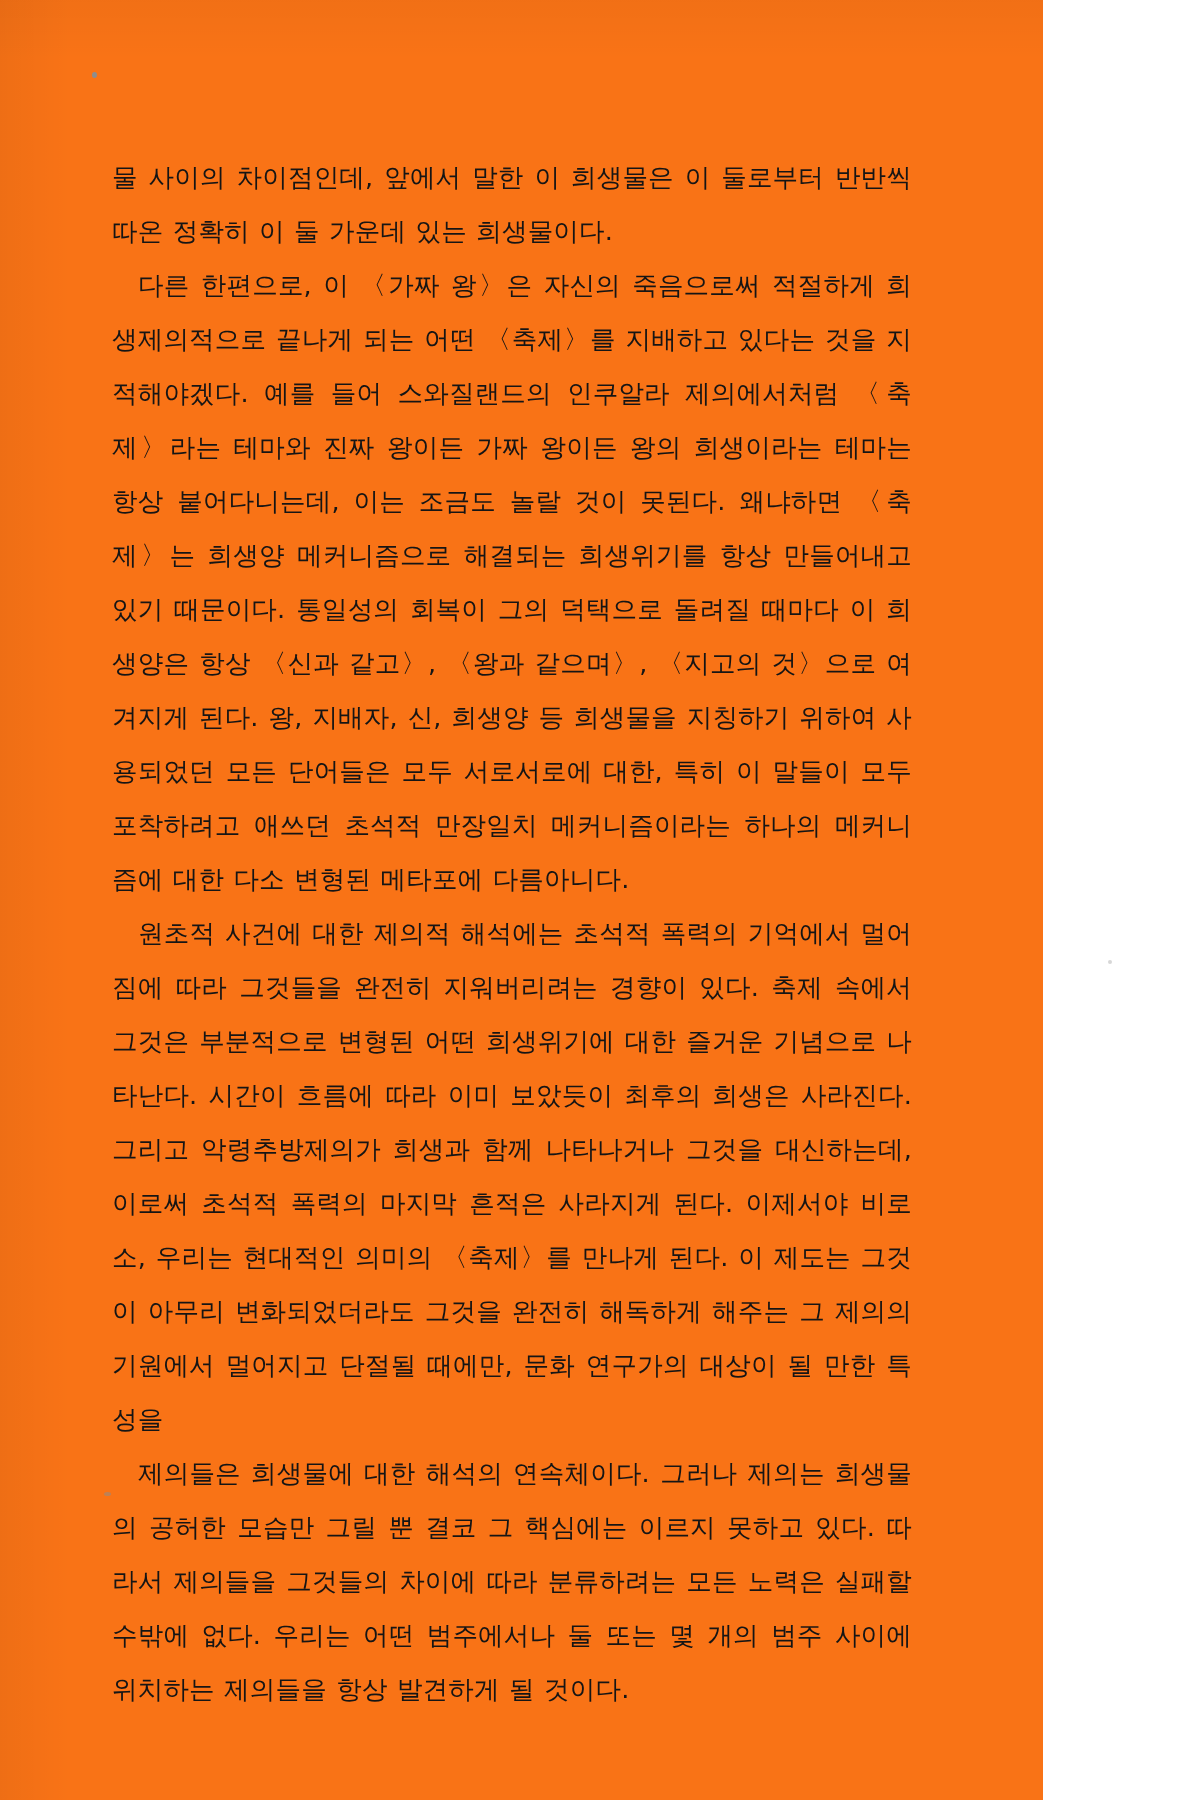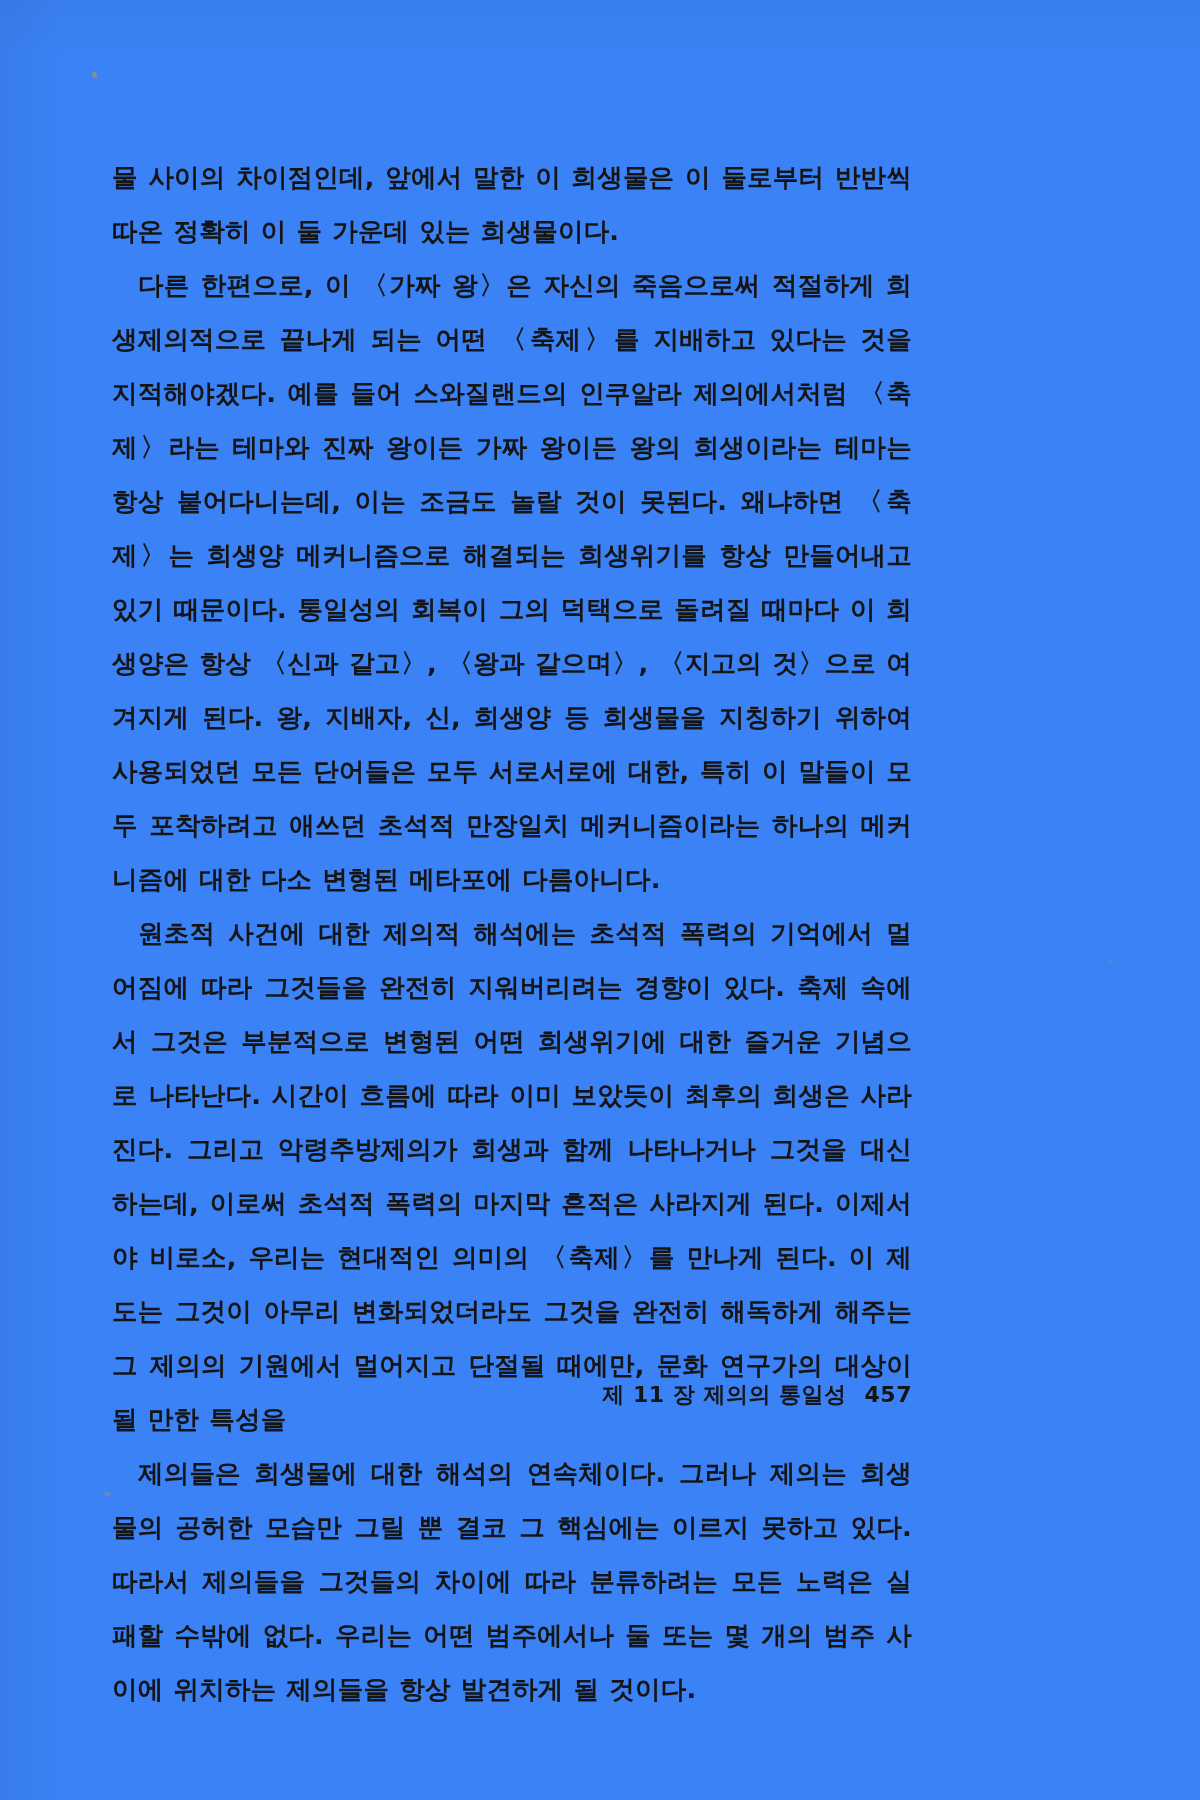--- a/index.html
+++ b/index.html
@@ -12,24 +12,23 @@
     height: 1800px;
     font-family: "DejaVu Sans", sans-serif;
     color: #1a1a1a;
     position: relative;
     overflow: hidden;
   }
   .page {
     position: absolute;
     top: 0;
     left: 0;
-    width: 1200px;
+    width: 1043px;
     height: 1800px;
-    background: #3b82f6;
-    font-weight: bold;
+    background: #f97316;
   }
   
   .page::before {
     content: "";
     position: absolute;
     inset: 0;
     background:
       linear-gradient(to right, rgba(0,0,0,0.045) 0px, rgba(0,0,0,0.0) 70px),
       linear-gradient(to bottom, rgba(0,0,0,0.03) 0px, rgba(0,0,0,0.0) 60px);
     pointer-events: none;
@@ -84,17 +83,14 @@
   <span class="speck s2"></span>
   <span class="speck s3"></span>
 
   <div class="text-block">
     <p class="para">물 사이의 차이점인데, 앞에서 말한 이 희생물은 이 둘로부터 반반씩 따온 정확히 이 둘 가운데 있는 희생물이다.</p>
     <p class="para indent">다른 한편으로, 이 〈가짜 왕〉은 자신의 죽음으로써 적절하게 희생제의적으로 끝나게 되는 어떤 〈축제〉를 지배하고 있다는 것을 지적해야겠다. 예를 들어 스와질랜드의 인쿠알라 제의에서처럼 〈축제〉라는 테마와 진짜 왕이든 가짜 왕이든 왕의 희생이라는 테마는 항상 붙어다니는데, 이는 조금도 놀랄 것이 못된다. 왜냐하면 〈축제〉는 희생양 메커니즘으로 해결되는 희생위기를 항상 만들어내고 있기 때문이다. 통일성의 회복이 그의 덕택으로 돌려질 때마다 이 희생양은 항상 〈신과 같고〉, 〈왕과 같으며〉, 〈지고의 것〉으로 여겨지게 된다. 왕, 지배자, 신, 희생양 등 희생물을 지칭하기 위하여 사용되었던 모든 단어들은 모두 서로서로에 대한, 특히 이 말들이 모두 포착하려고 애쓰던 초석적 만장일치 메커니즘이라는 하나의 메커니즘에 대한 다소 변형된 메타포에 다름아니다.</p>
     <p class="para indent">원초적 사건에 대한 제의적 해석에는 초석적 폭력의 기억에서 멀어짐에 따라 그것들을 완전히 지워버리려는 경향이 있다. 축제 속에서 그것은 부분적으로 변형된 어떤 희생위기에 대한 즐거운 기념으로 나타난다. 시간이 흐름에 따라 이미 보았듯이 최후의 희생은 사라진다. 그리고 악령추방제의가 희생과 함께 나타나거나 그것을 대신하는데, 이로써 초석적 폭력의 마지막 흔적은 사라지게 된다. 이제서야 비로소, 우리는 현대적인 의미의 〈축제〉를 만나게 된다. 이 제도는 그것이 아무리 변화되었더라도 그것을 완전히 해독하게 해주는 그 제의의 기원에서 멀어지고 단절될 때에만, 문화 연구가의 대상이 될 만한 특성을</p>
     <p class="para indent">제의들은 희생물에 대한 해석의 연속체이다. 그러나 제의는 희생물의 공허한 모습만 그릴 뿐 결코 그 핵심에는 이르지 못하고 있다. 따라서 제의들을 그것들의 차이에 따라 분류하려는 모든 노력은 실패할 수밖에 없다. 우리는 어떤 범주에서나 둘 또는 몇 개의 범주 사이에 위치하는 제의들을 항상 발견하게 될 것이다.</p>
   </div>
 
-  <div class="footer">
-    <span class="chapter">제 11 장 제의의 통일성</span><span class="pageno">457</span>
-  </div>
 
 </div>
 
 </body></html>

